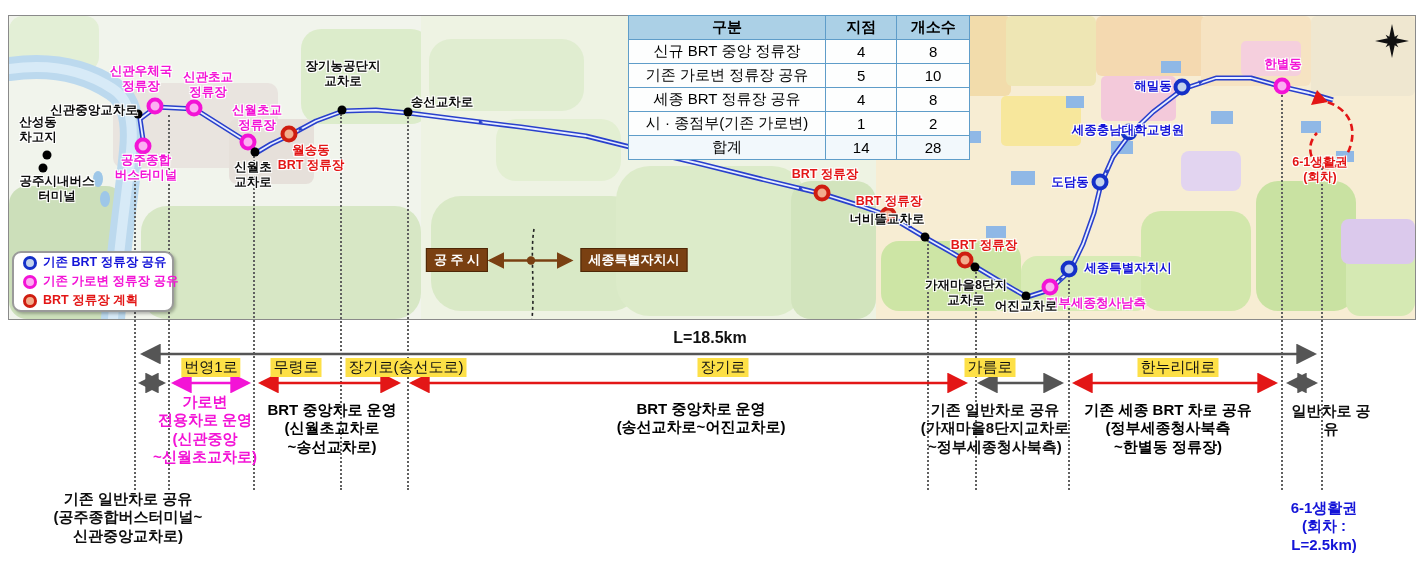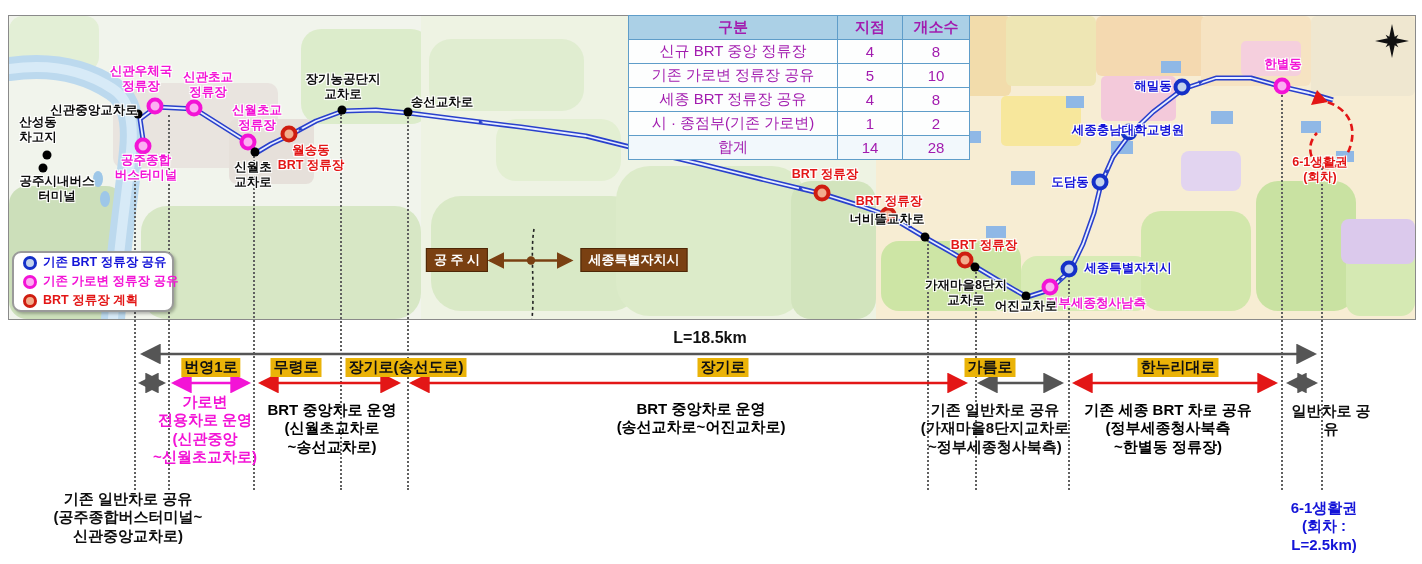--- a/index.html
+++ b/index.html
@@ -34,37 +34,37 @@
           border:2px solid #9a9a9a;border-radius:9px;box-shadow:2px 2px 3px rgba(0,0,0,.25);
           z-index:8;display:flex;flex-direction:column;justify-content:center;gap:2px;
           padding:3px 0 3px 9px;box-sizing:border-box;}
   .lg-row{display:flex;align-items:center;gap:6px;}
   .lg-circle{width:14px;height:14px;border-radius:50%;border:3px solid;box-sizing:border-box;flex:0 0 auto;}
   .lg-text{font-size:12.5px;font-weight:bold;white-space:nowrap;}
 
   
   .stats{position:absolute;left:628px;top:15px;width:342px;border-collapse:collapse;
          z-index:8;background:#fdfefe;font-size:15px;}
-  .stats th,.stats td{border:1.6px solid #5f9dc9;text-align:center;padding:1px 2px;height:21px;color:#a21caf;}
+  .stats th,.stats td{border:1.6px solid #5f9dc9;text-align:center;padding:1px 8px;height:21px;color:#000000;}
   .stats th{background:#abd0e6;font-weight:bold;}
   .stats td.c1{width:212px;}
   .stats td.c2{width:62px;}
   .stats td.c3{width:64px;}
   .stats tr.total td{background:#f2f8fc;}
 
   
   .bndbox{position:absolute;transform:translate(-50%,-50%);background:#7a4012;color:#fff;
           font-size:13px;font-weight:bold;padding:2px 7px;border:1.5px solid #4d2706;
           white-space:nowrap;z-index:7;}
 
   
   .total-label{position:absolute;transform:translateX(-50%);font-size:16px;font-weight:bold;
                color:#111;z-index:6;}
-  .road{position:absolute;transform:translateX(-50%);font-size:15px;font-weight:bold;color:#111;
-        white-space:nowrap;z-index:6;background:#eab308;padding:0 3px;}
+  .road{position:absolute;transform:translateX(-50%);font-size:15px;font-weight:normal;color:#111;
+        white-space:nowrap;z-index:6;background:#fde047;padding:0 3px;}
   .note{position:absolute;transform:translateX(-50%);font-size:15px;font-weight:bold;line-height:1.22;
         white-space:pre-line;text-align:center;z-index:6;}
   .note.black{color:#0d0d0d;}
   .note.mag{color:#f314d6;}
   .note.red{color:#000000;}
   .note.blu{color:#1414d8;}
   .diagram-svg{position:absolute;left:0;top:0;z-index:4;pointer-events:none;}
 </style>
 </head>
 <body>
@@ -219,21 +219,21 @@
   <div class="dot" style="left:975px;top:267px"></div>
   <div class="dot" style="left:1026px;top:296px"></div>
 
   <div class="lbl black" style="left:38px;top:115px">산성동
 차고지</div>
   <div class="lbl black" style="left:57px;top:174px">공주시내버스
 터미널</div>
   <div class="lbl black" style="left:94px;top:103px">신관중앙교차로</div>
   <div class="lbl black" style="left:253px;top:160px">신월초
 교차로</div>
-  <div class="lbl black" style="left:343px;top:72px">장기농공단지
+  <div class="lbl black" style="left:343px;top:59px">장기농공단지
 교차로</div>
   <div class="lbl black" style="left:442px;top:95px">송선교차로</div>
   <div class="lbl black" style="left:887px;top:212px">너비뜰교차로</div>
   <div class="lbl black" style="left:966px;top:278px">가재마을8단지
 교차로</div>
   <div class="lbl black" style="left:1026px;top:299px">어진교차로</div>
 
   <div class="bndbox" style="left:457px;top:260px">공 주 시</div>
   <div class="bndbox" style="left:634px;top:260px">세종특별자치시</div>
 

